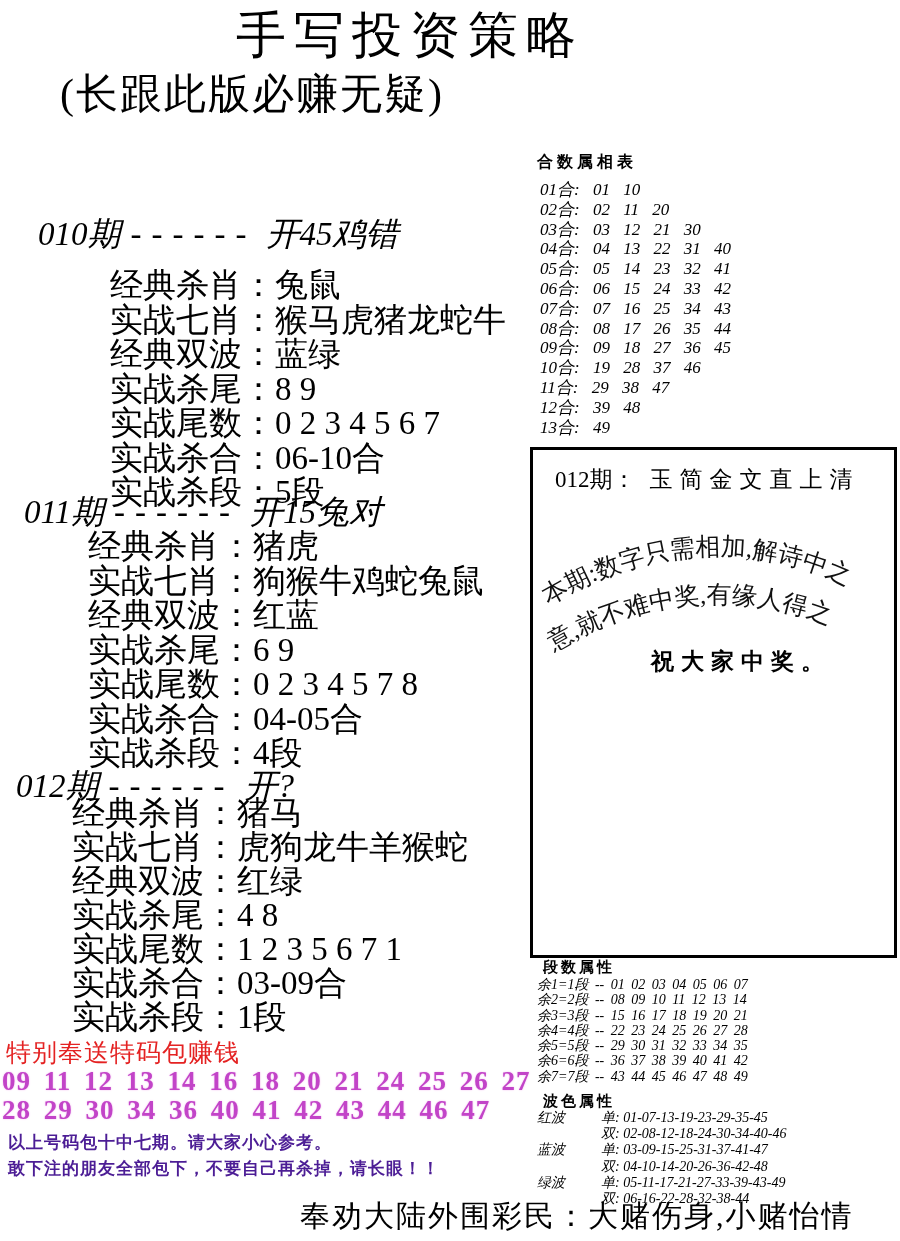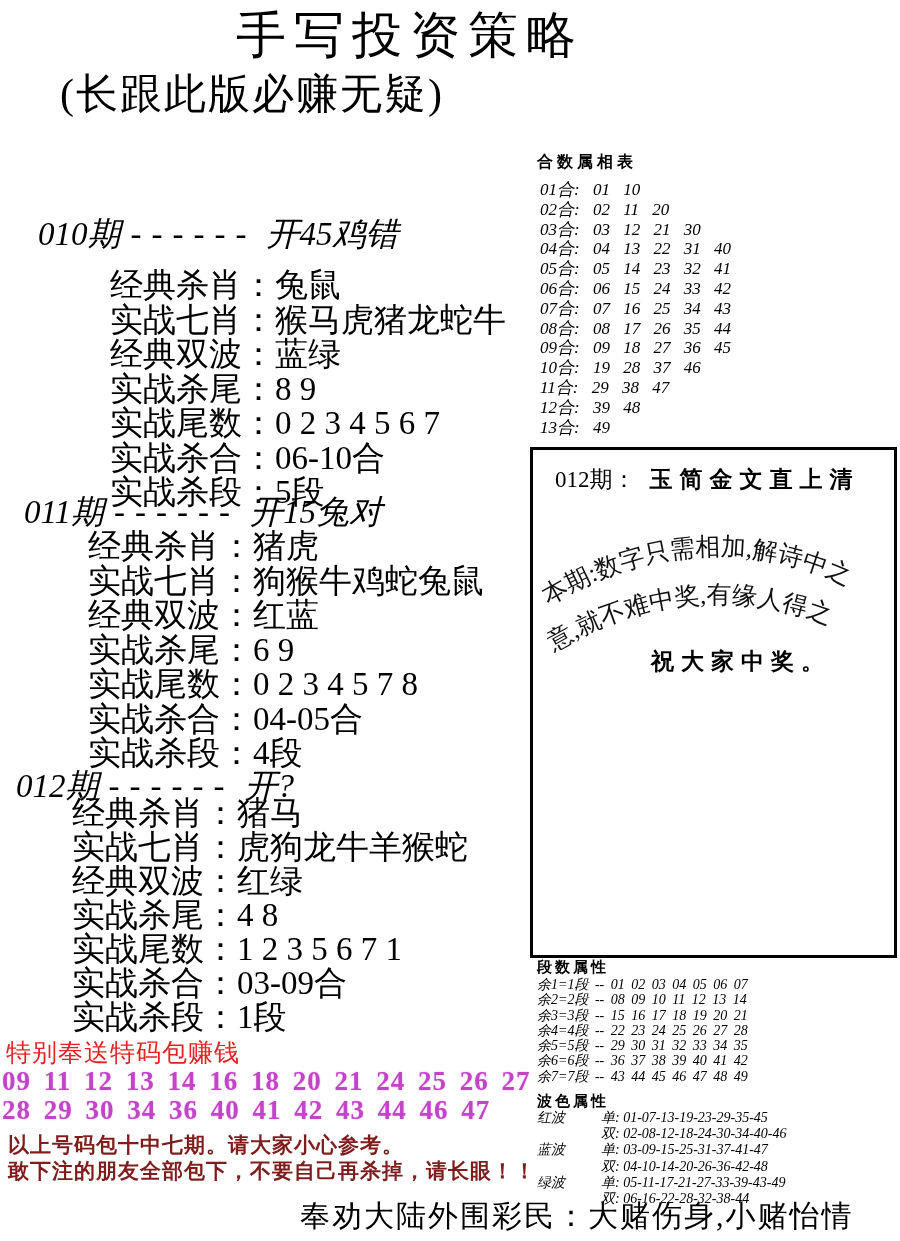--- a/index.html
+++ b/index.html
@@ -13,33 +13,33 @@
   .sub-title{left:60px;top:66px;width:700px;text-align:left;font-size:42px;letter-spacing:2px;white-space:nowrap;}
   .issue-heading{left:118px;top:144px;font-size:47px;font-weight:bold;letter-spacing:5px;white-space:nowrap;}
   
   .sec-head{font-size:33px;font-style:italic;white-space:nowrap;}
   .sec-head .dashes{letter-spacing:10px;margin:0 10px;}
   .sec-lines{font-size:33px;line-height:34.5px;white-space:nowrap;}
   .sec-lines div{white-space:nowrap;}
   
   .promo-title{left:6px;top:1036px;font-size:25px;font-weight:normal;color:#e42222;letter-spacing:1px;white-space:nowrap;}
   .promo-nums{left:2px;top:0;font-size:27px;font-weight:bold;color:#c244c8;letter-spacing:1px;word-spacing:5px;white-space:nowrap;text-shadow:0 0 2px #f2b7ee;}
-  .promo-note{left:8px;top:0;font-size:21px;font-weight:bold;color:#7f1d1d;letter-spacing:1px;white-space:nowrap;}
+  .promo-note{left:8px;top:0;font-size:17px;font-weight:bold;color:#4c1d95;letter-spacing:1px;white-space:nowrap;}
   
   .tbl-title{font-size:16px;font-weight:bold;letter-spacing:4px;white-space:nowrap;}
   .hehe-rows{left:540px;top:180px;font-size:17px;font-style:italic;line-height:19.8px;word-spacing:9px;white-space:nowrap;}
-  .small-title{font-size:15px;font-weight:bold;letter-spacing:3px;white-space:nowrap;}
+  .small-title{font-size:15px;font-weight:bold;letter-spacing:3px;white-space:nowrap;margin-left:6px;}
   .duan-rows{left:537px;top:977px;font-size:14px;font-style:italic;line-height:15.3px;word-spacing:3px;white-space:nowrap;}
   .bose-rows{left:537px;top:1110px;font-size:14px;font-style:italic;line-height:16.2px;white-space:nowrap;}
   .bose-row{display:flex;}
   .bose-row .wave{display:inline-block;width:64px;}
   
   .poem-box{left:530px;top:447px;width:361px;height:505px;border:3px solid #000;background:#fff;}
   .poem-line{position:absolute;left:22px;top:14px;font-size:23px;white-space:nowrap;}
-  .poem-line .poem-text{margin-left:14px;letter-spacing:7px;font-weight:bold;}
+  .poem-line .poem-text{margin-left:14px;letter-spacing:7px;font-weight:normal;}
   .arc-svg{position:absolute;left:0;top:55px;}
   .arc-text{font-size:25px;fill:#111;font-family:"Liberation Serif","DejaVu Serif",serif;}
   .wish{position:absolute;left:118px;top:196px;font-size:23px;letter-spacing:7px;font-weight:bold;white-space:nowrap;}
   
   .footer{left:300px;top:1196px;font-size:30px;letter-spacing:2px;white-space:nowrap;}
 </style>
 </head>
 <body>
 
 <div class="page">

